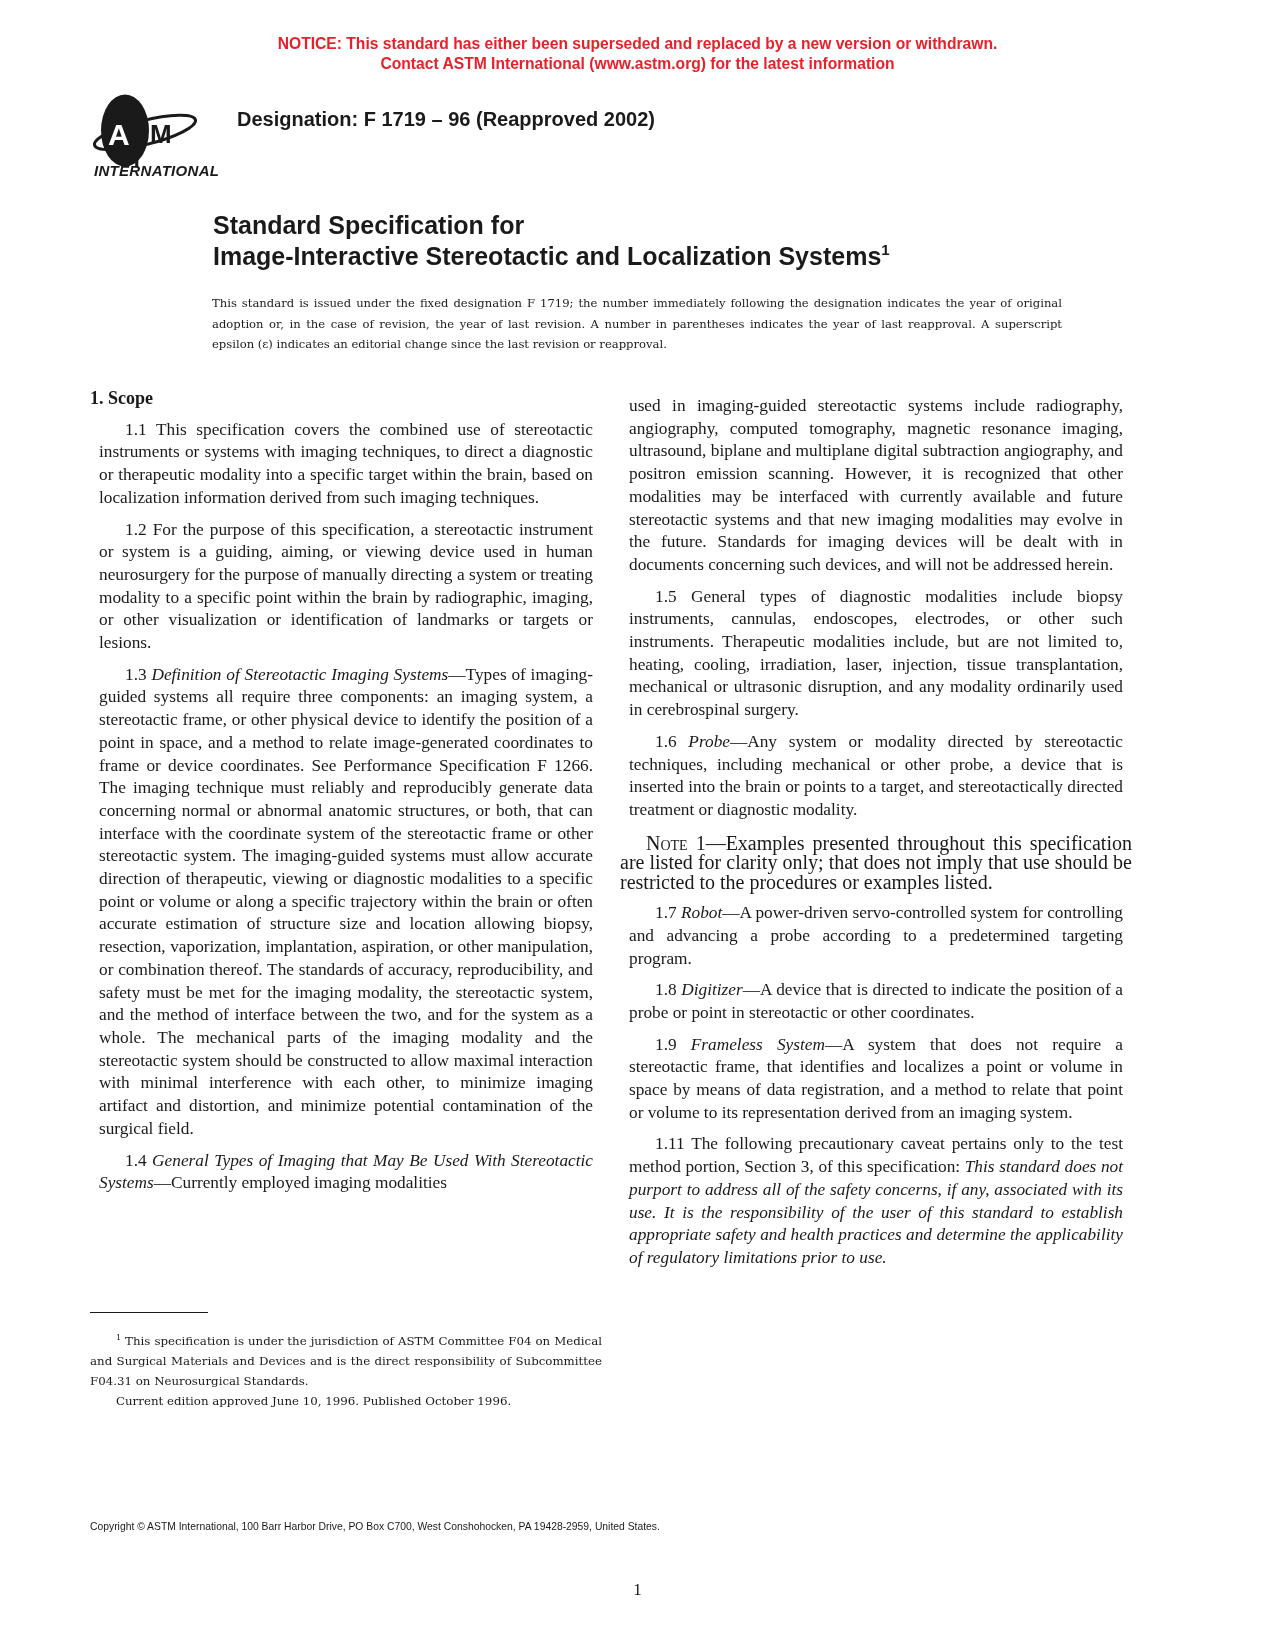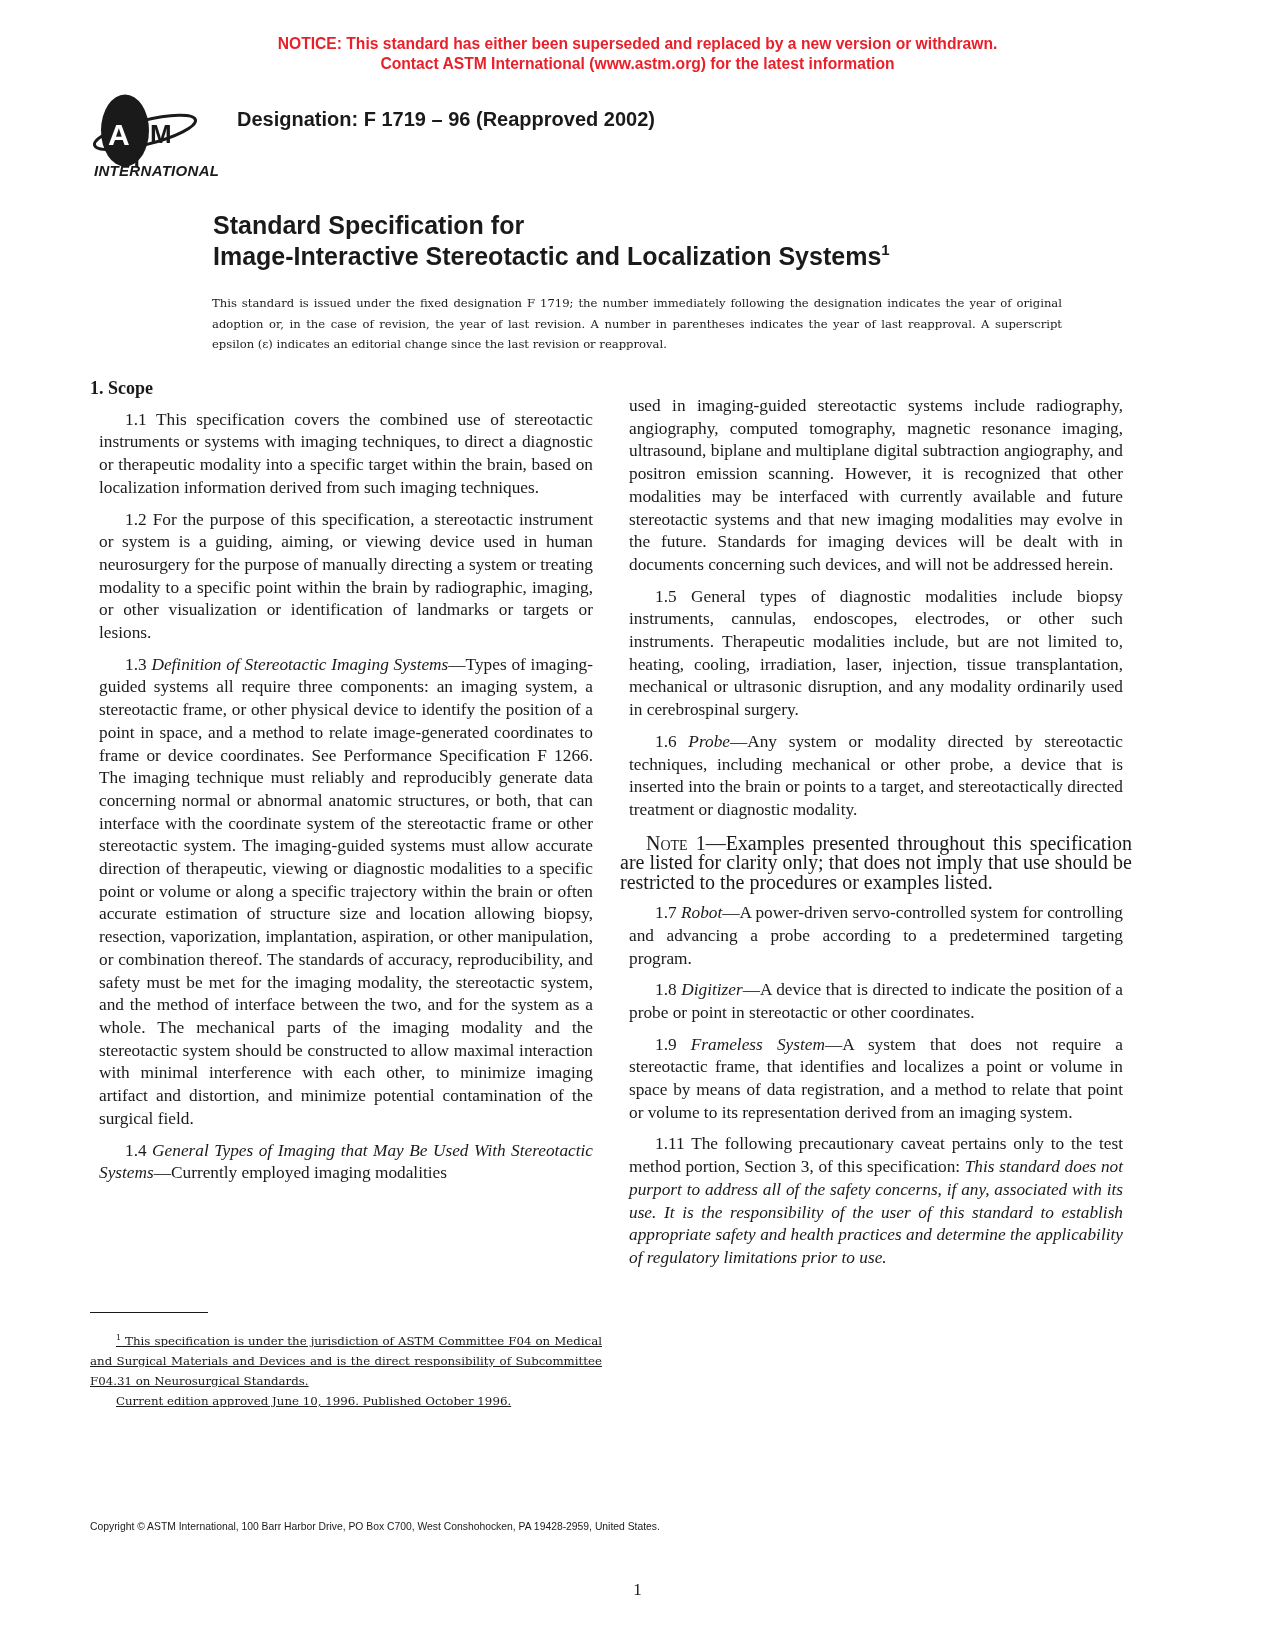--- a/index.html
+++ b/index.html
@@ -5,31 +5,31 @@
   html, body { margin: 0; padding: 0; background: #ffffff; }
   body { width: 1275px; height: 1650px; position: relative; overflow: hidden; color: #1a1a1a; }
   .notice { position: absolute; top: 34px; left: 0; width: 1275px; text-align: center; color: #e8202a;
     font-family: "Liberation Sans", sans-serif; font-weight: bold; font-size: 17px; line-height: 20px; transform: scaleX(0.92); }
   .logo { position: absolute; left: 90px; top: 85px; width: 110px; height: 95px; }
   .logo-text { position: absolute; left: 94px; top: 162px; font-family: "Liberation Sans", sans-serif; font-weight: bold; font-style: italic; font-size: 15px; letter-spacing: 0.3px; }
   .designation { position: absolute; left: 215px; top: 108px; font-family: "Liberation Sans", sans-serif; font-weight: bold; font-size: 20px; margin-left: 22px; }
   .title { position: absolute; left: 213px; top: 210px; font-family: "Liberation Sans", sans-serif; font-weight: bold; font-size: 25px; line-height: 31px; }
   .title sup { font-size: 15px; vertical-align: 10px; line-height: 0; }
   .issued { position: absolute; left: 212px; top: 293px; width: 850px; font-family: "DejaVu Serif", serif; font-size: 11.6px; line-height: 20.5px; text-align: justify; }
-  .col { position: absolute; top: 377px; width: 512px; font-family: "Liberation Serif", serif; font-size: 17.3px; line-height: 22.7px; text-align: justify; }
+  .col { position: absolute; top: 387px; width: 512px; font-family: "Liberation Serif", serif; font-size: 17.3px; line-height: 22.7px; text-align: justify; }
   .col.left { left: 90px; }
   .col.right { left: 620px; top: 386px; }
   .col p { margin: 9px; text-indent: 26px; }
   .col p.noindent { text-indent: 0; }
   .h1 { font-weight: bold; font-size: 18px; margin: 0 0 6px 0; }
   .note { font-size: 20px; line-height: 19.5px; margin: 12px 0 10px 0 !important; }
   .smallcaps { font-variant: small-caps; }
   .fn-rule { position: absolute; left: 90px; top: 1312px; width: 118px; border-top: 1.5px solid #1a1a1a; }
   .footnote { position: absolute; left: 90px; top: 1328px; width: 512px; font-family: "DejaVu Serif", serif; font-size: 11.8px; line-height: 20px; text-align: justify; }
-  .footnote p { margin: 0; text-indent: 26px; text-decoration: underline; }
+  .footnote p { margin: 0; text-indent: 26px; }
   .footnote sup { font-size: 8px; }
   .copyright { position: absolute; left: 90px; top: 1520px; font-family: "Liberation Sans", sans-serif; font-size: 11.5px; transform: scaleX(0.9); transform-origin: left; }
   .pagenum { position: absolute; left: 0; width: 1275px; top: 1580px; text-align: center; font-family: "Liberation Serif", serif; font-size: 17px; }
   i { font-style: italic; }
 </style>
 </head>
 <body>
 
 <div class="notice">
   <div>NOTICE: This standard has either been superseded and replaced by a new version or withdrawn.</div>

